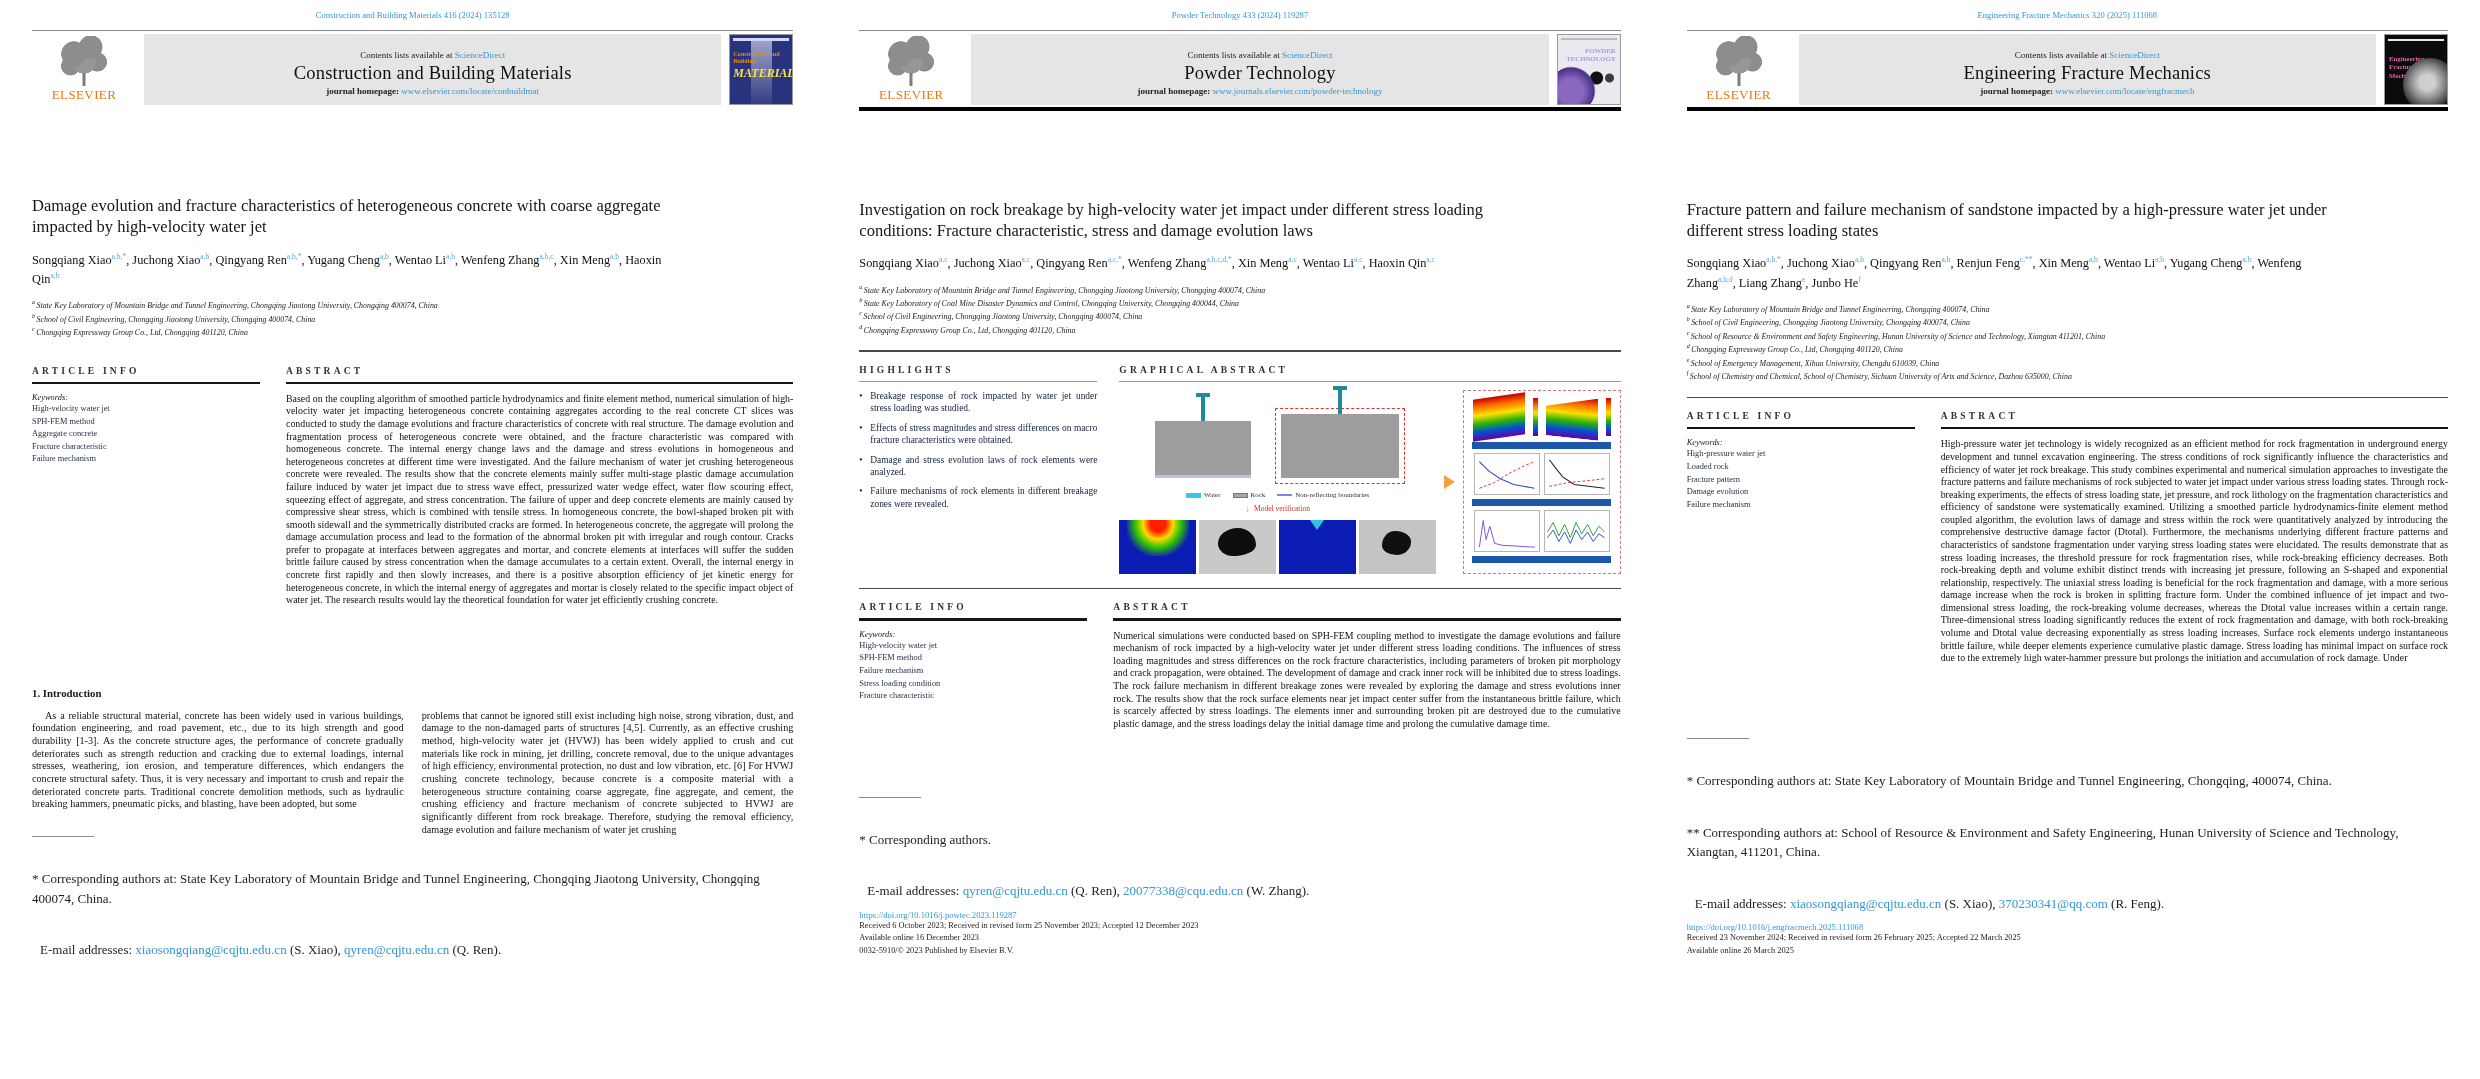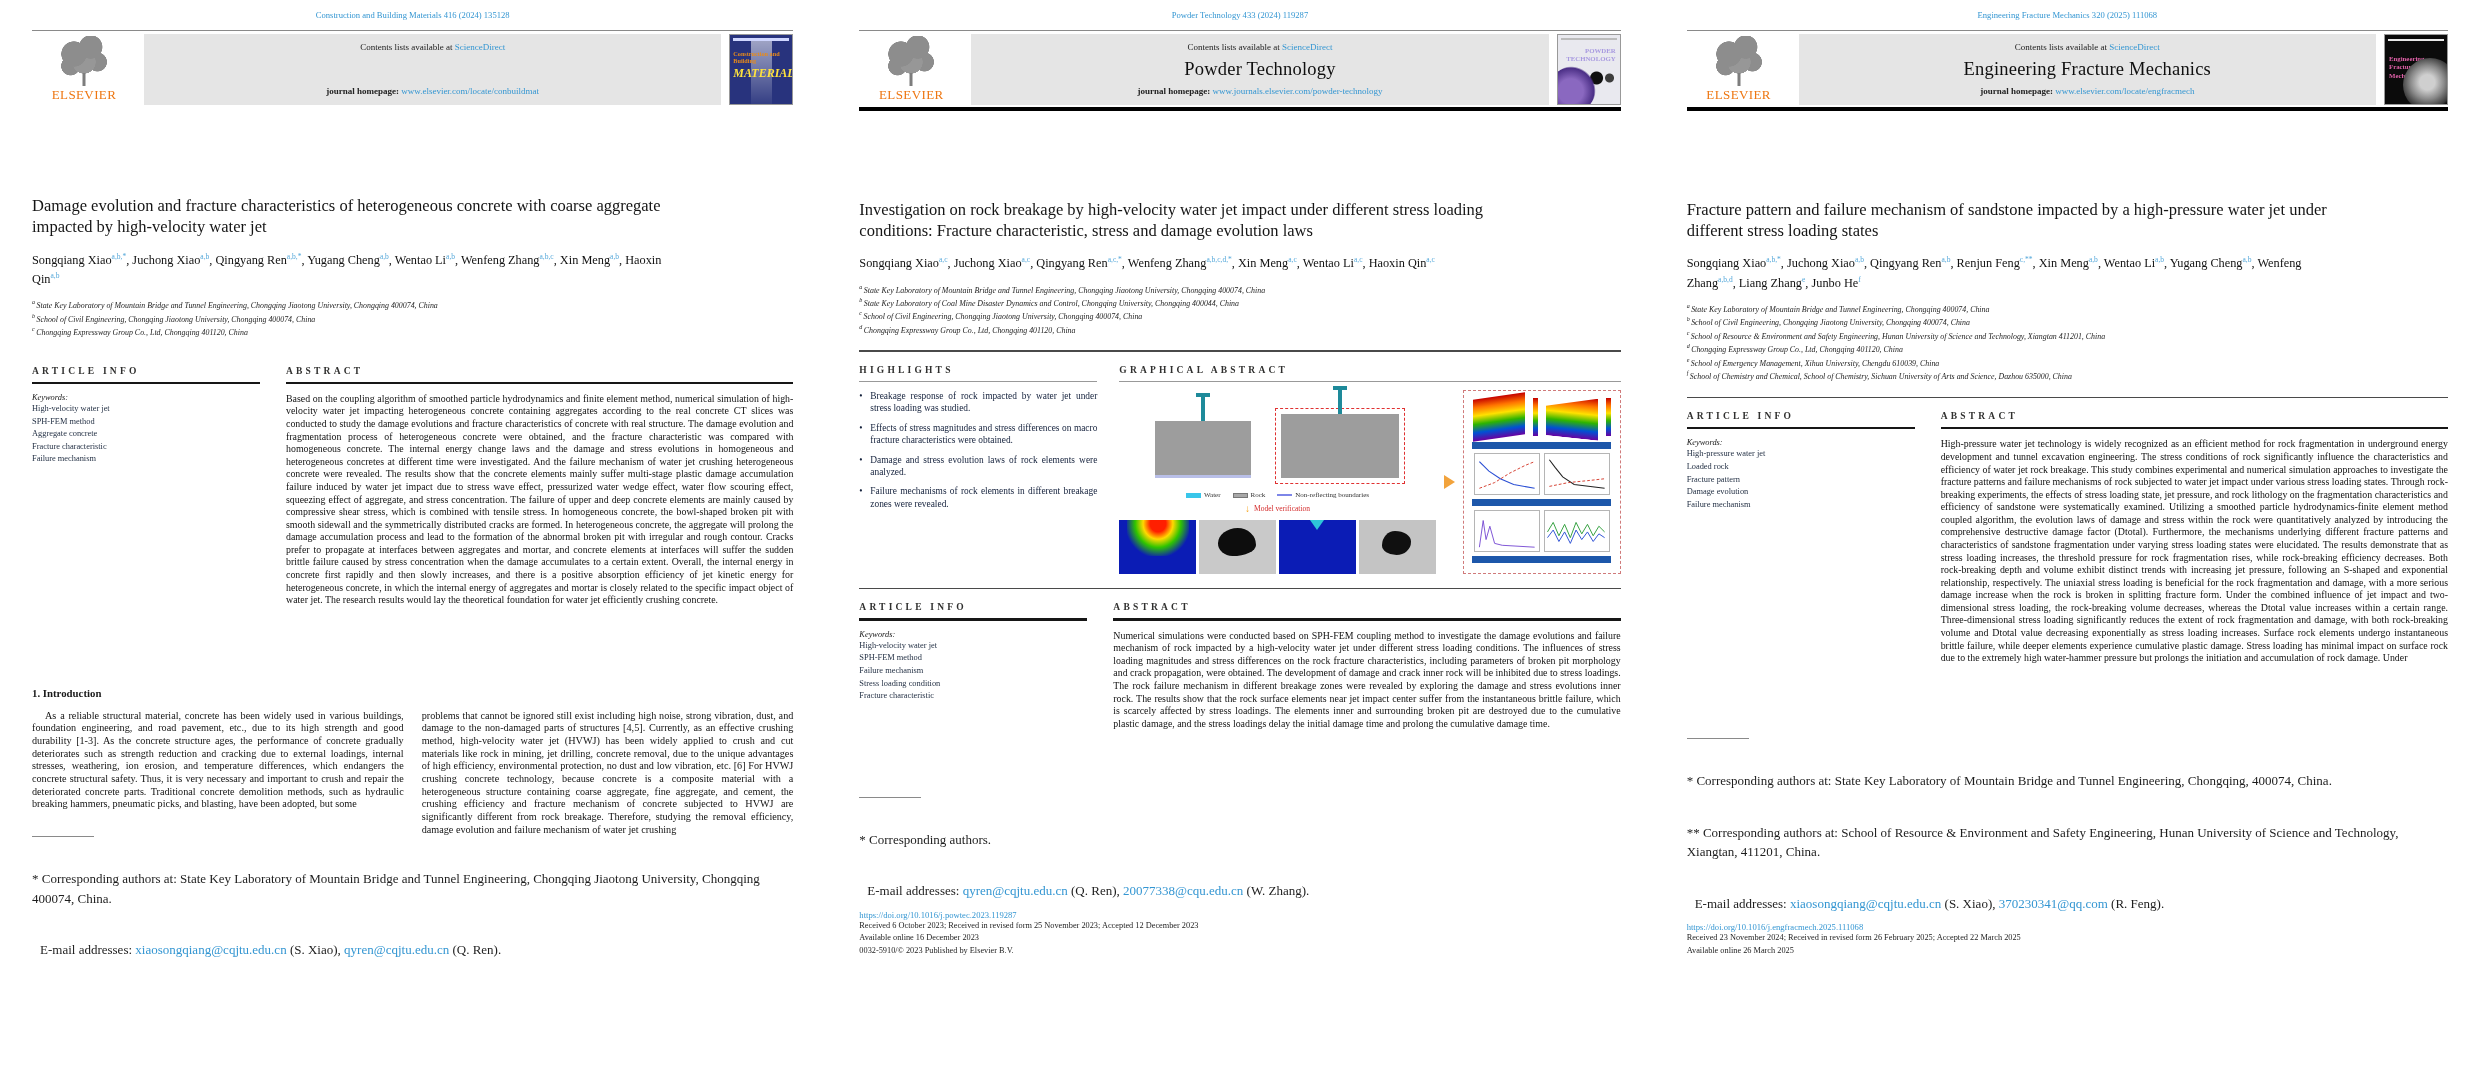--- a/index.html
+++ b/index.html
@@ -11,21 +11,21 @@
   .jheader{display:flex;gap:8px;border-top:1px solid #8a8a8a;padding-top:3px;}
   .logo{width:104px;flex:none;display:flex;flex-direction:column;align-items:center;justify-content:flex-end;padding:2px 0;}
   .tree{width:56px;height:50px;position:relative;background:
     radial-gradient(circle at 32% 36%, #8d8d8d 0 25%, rgba(0,0,0,0) 26%),
     radial-gradient(circle at 62% 22%, #8d8d8d 0 22%, rgba(0,0,0,0) 23%),
     radial-gradient(circle at 50% 52%, #979797 0 30%, rgba(0,0,0,0) 31%),
     radial-gradient(circle at 74% 52%, #8d8d8d 0 19%, rgba(0,0,0,0) 20%),
     radial-gradient(circle at 26% 60%, #8d8d8d 0 18%, rgba(0,0,0,0) 19%);}
   .tree::after{content:"";position:absolute;left:50%;bottom:0;width:3px;height:13px;background:#7d7d7d;transform:translateX(-50%);}
   .elsevier{font-size:13px;color:#ee7611;margin-top:1px;letter-spacing:.4px;}
-  .hcenter{flex:1;background:#e5e5e5;display:flex;flex-direction:column;justify-content:space-between;text-align:center;padding:8px 8px 9px;}
+  .hcenter{flex:1;background:#e5e5e5;display:flex;flex-direction:column;justify-content:space-between;text-align:center;padding:16px 8px 9px;}
   .contents{font-size:9px;color:#222;}
   .link{color:#3496d2;cursor:pointer;text-decoration:none;}
   .jname{font-size:18.5px;color:#0f0f0f;letter-spacing:.2px;}
   .homepage{font-size:9px;font-weight:bold;color:#222;}
   .homepage .link{font-weight:normal;}
   .cover{width:64px;flex:none;position:relative;overflow:hidden;border:1px solid #999;box-sizing:border-box;}
   .cover-cbm{background:#28337d;}
   .cover-cbm::before{content:"";position:absolute;left:34%;top:8%;width:34%;height:92%;background:linear-gradient(to bottom,rgba(255,255,255,.55),rgba(255,255,255,.06));}
   .cv-top{position:absolute;top:3px;left:3px;right:3px;height:3px;background:#cfd6ff;}
   .cover-cbm .cv-l1{position:absolute;top:15px;left:3px;right:2px;font-size:6.2px;font-weight:bold;color:#e88b1a;line-height:1.15;text-align:left;}
@@ -125,20 +125,21 @@
     <header class="jheader">
       <div class="logo">
         <div class="tree"></div>
         <div class="elsevier">ELSEVIER</div>
       </div>
       <div class="hcenter">
         <div class="contents">
           <span>Contents lists available at</span>
           <span class="link">ScienceDirect</span>
         </div>
+        <div class="jname">Construction and Building Materials</div>
         <div class="homepage">
           <span>journal homepage:</span>
           <span class="link">www.elsevier.com/locate/conbuildmat</span>
         </div>
       </div>
       <div class="cover cover-cbm">
         <div class="cv-top"></div>
         <div class="cv-l1">Construction and Building</div>
         <div class="cv-l2">MATERIALS</div>
       </div>

